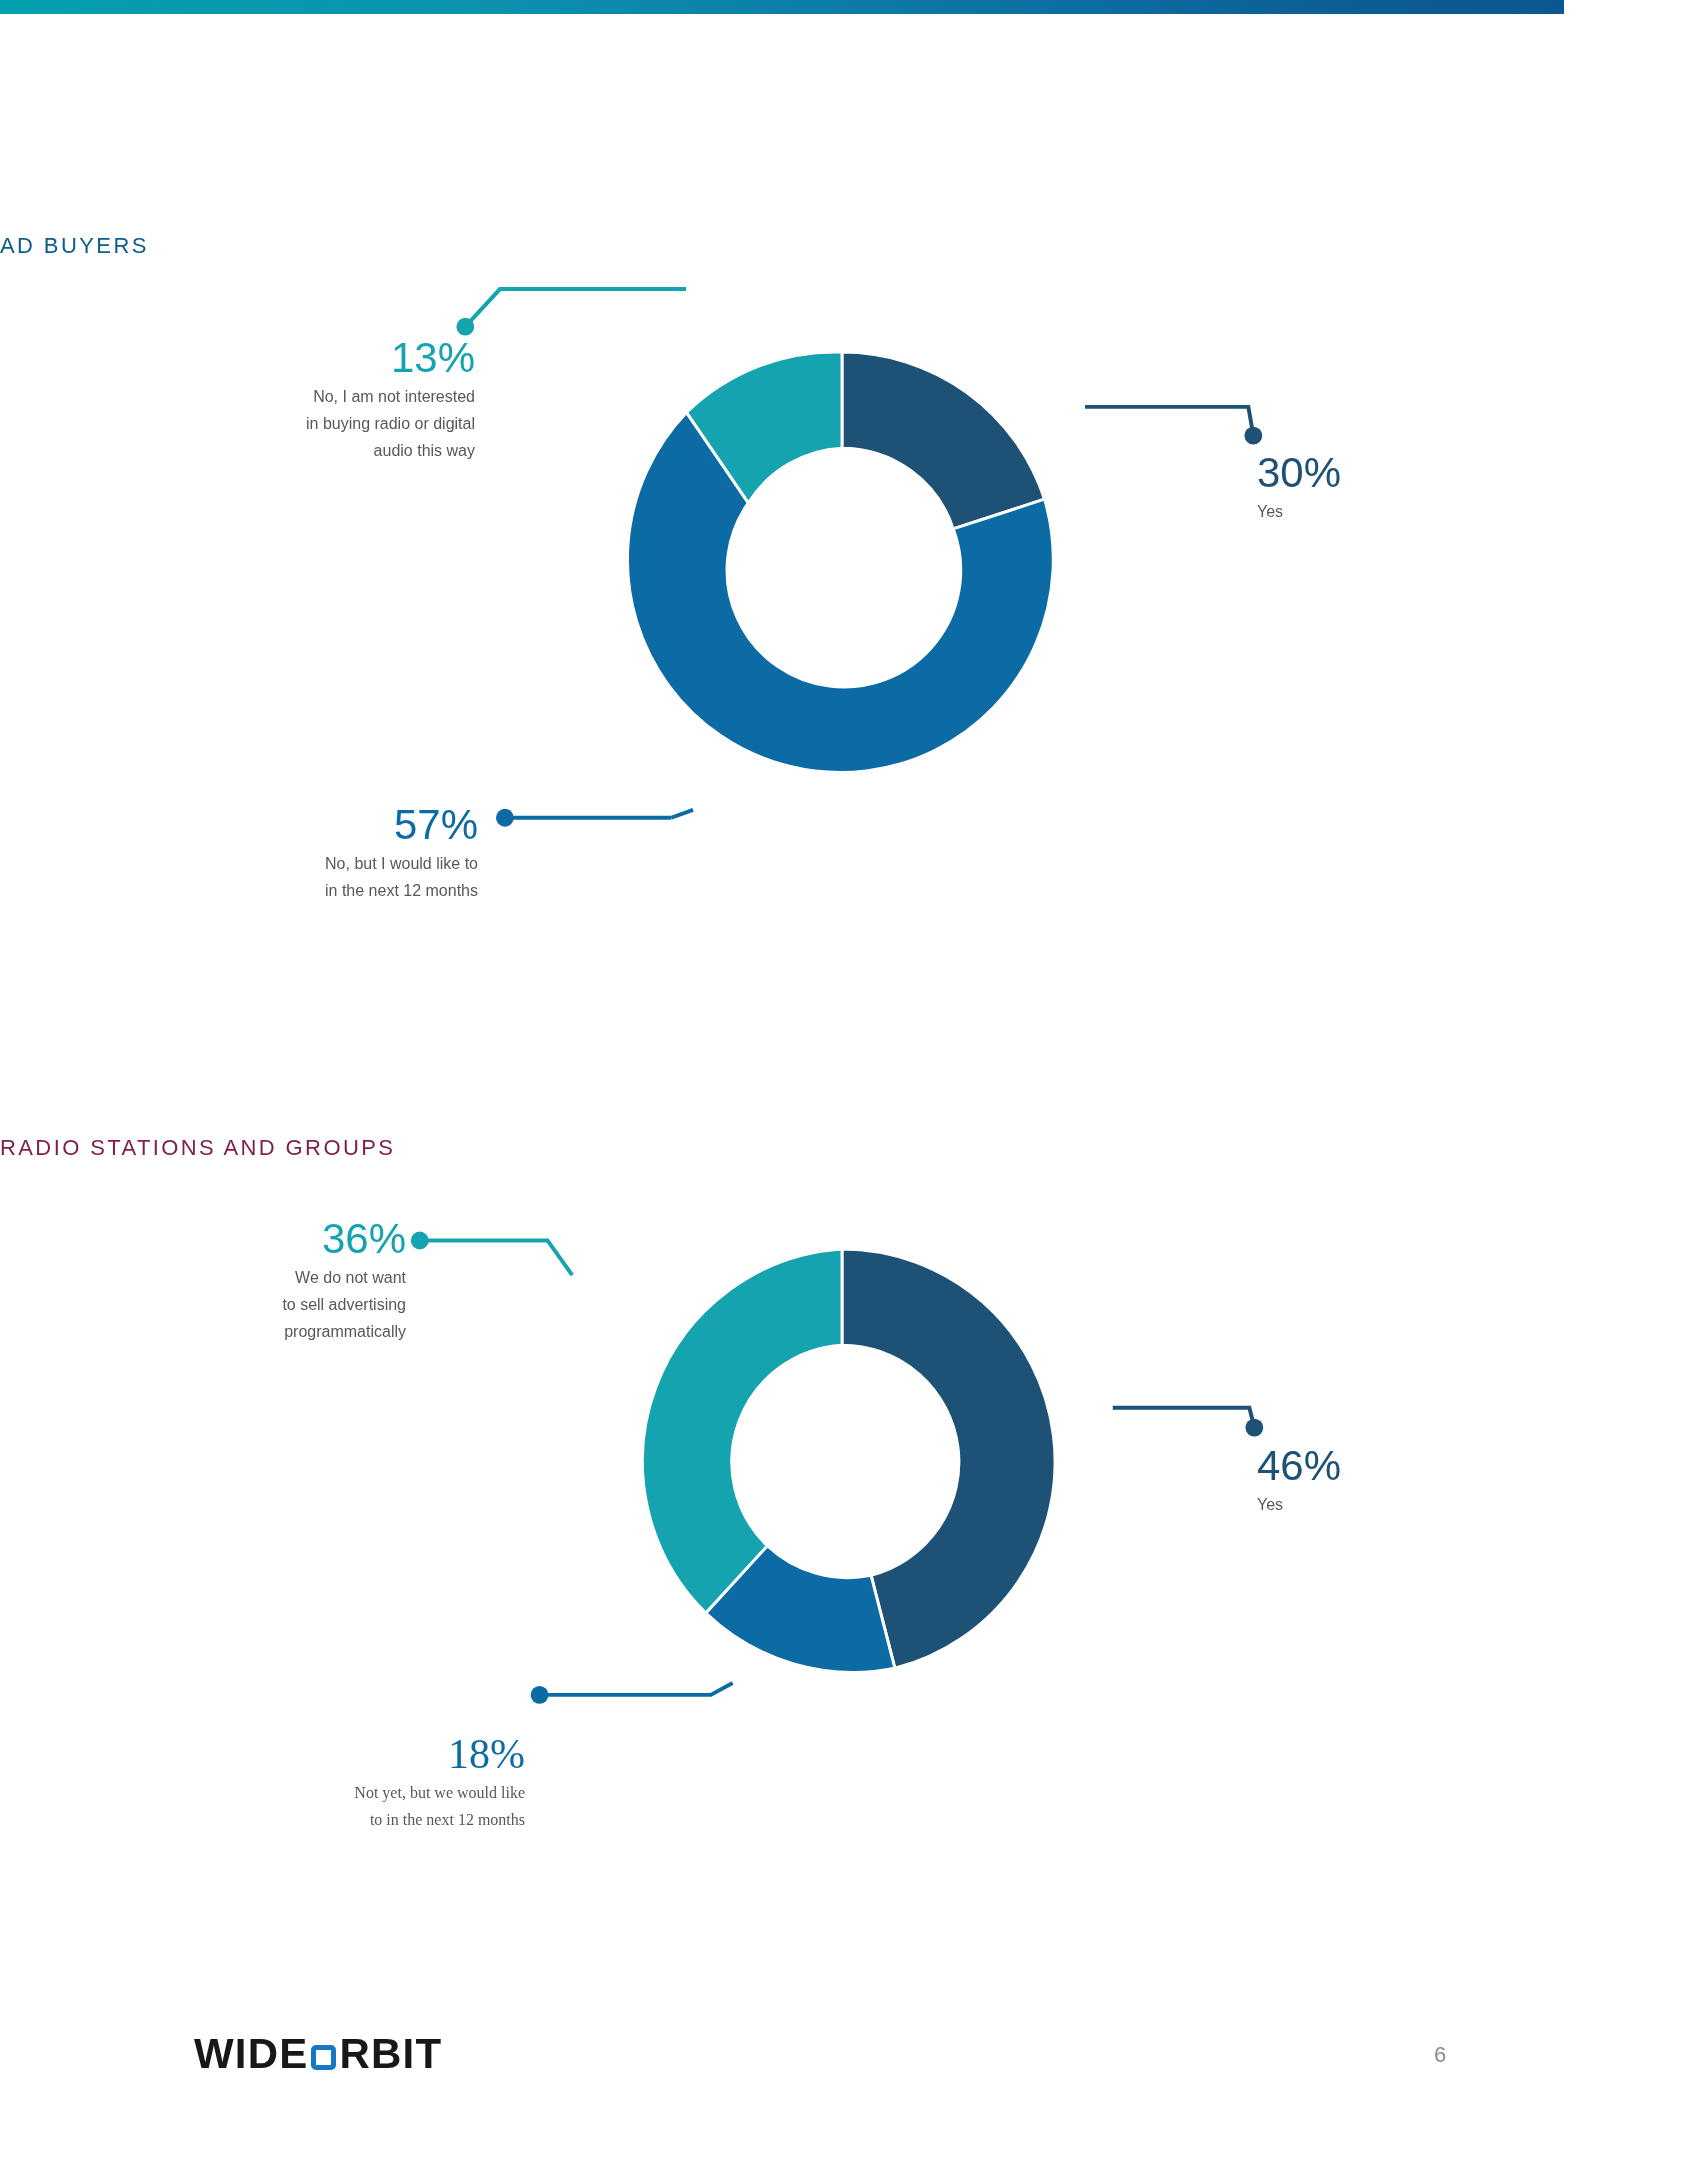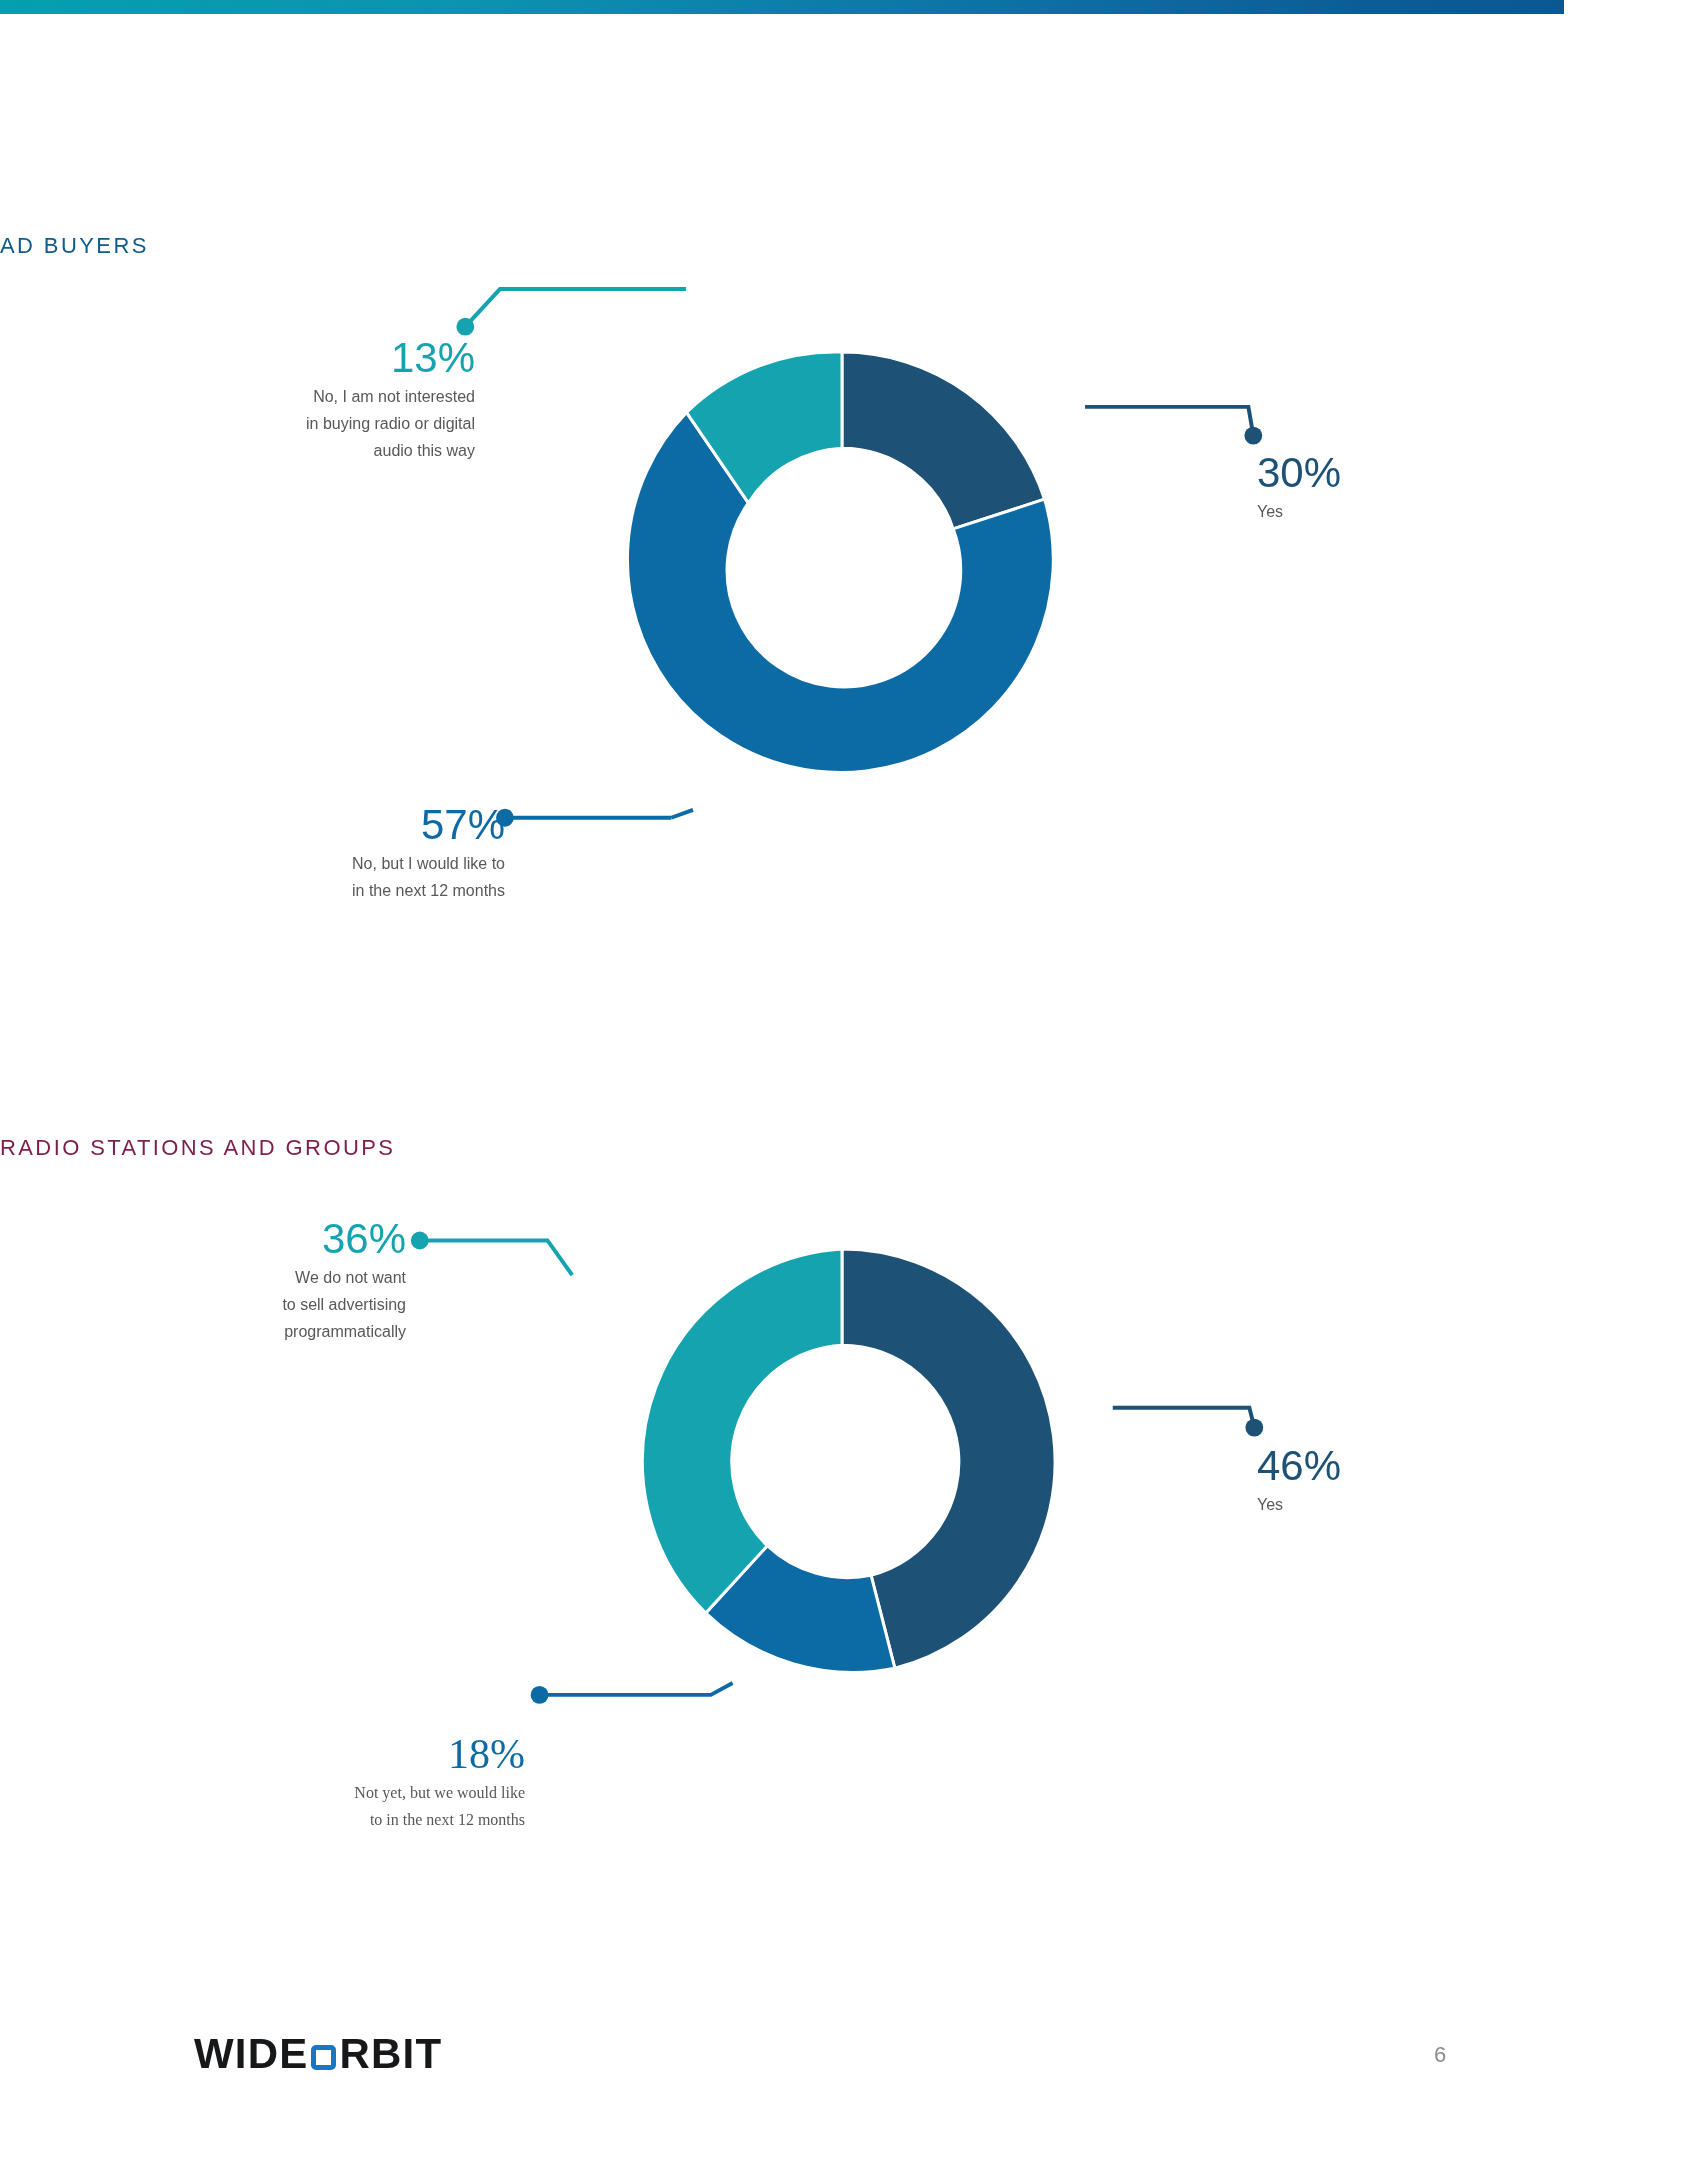--- a/index.html
+++ b/index.html
@@ -236,21 +236,21 @@
     <div class="desc">No, I am not interested
 in buying radio or digital
 audio this way</div>
   </div>
 
   <div class="callout right" style="left:1257px; top:450px; width:376px;">
     <div class="pct c-navy">30%</div>
     <div class="desc">Yes</div>
   </div>
 
-  <div class="callout left" style="left:89px; top:802px; width:416px;">
+  <div class="callout left" style="left:62px; top:802px; width:416px;">
     <div class="pct c-blue">57%</div>
     <div class="desc">No, but I would like to
 in the next 12 months</div>
   </div>
 
   <div class="callout left" style="left:10px; top:1216px; width:396px;">
     <div class="pct c-teal">36%</div>
     <div class="desc">We do not want
 to sell advertising
 programmatically</div>

